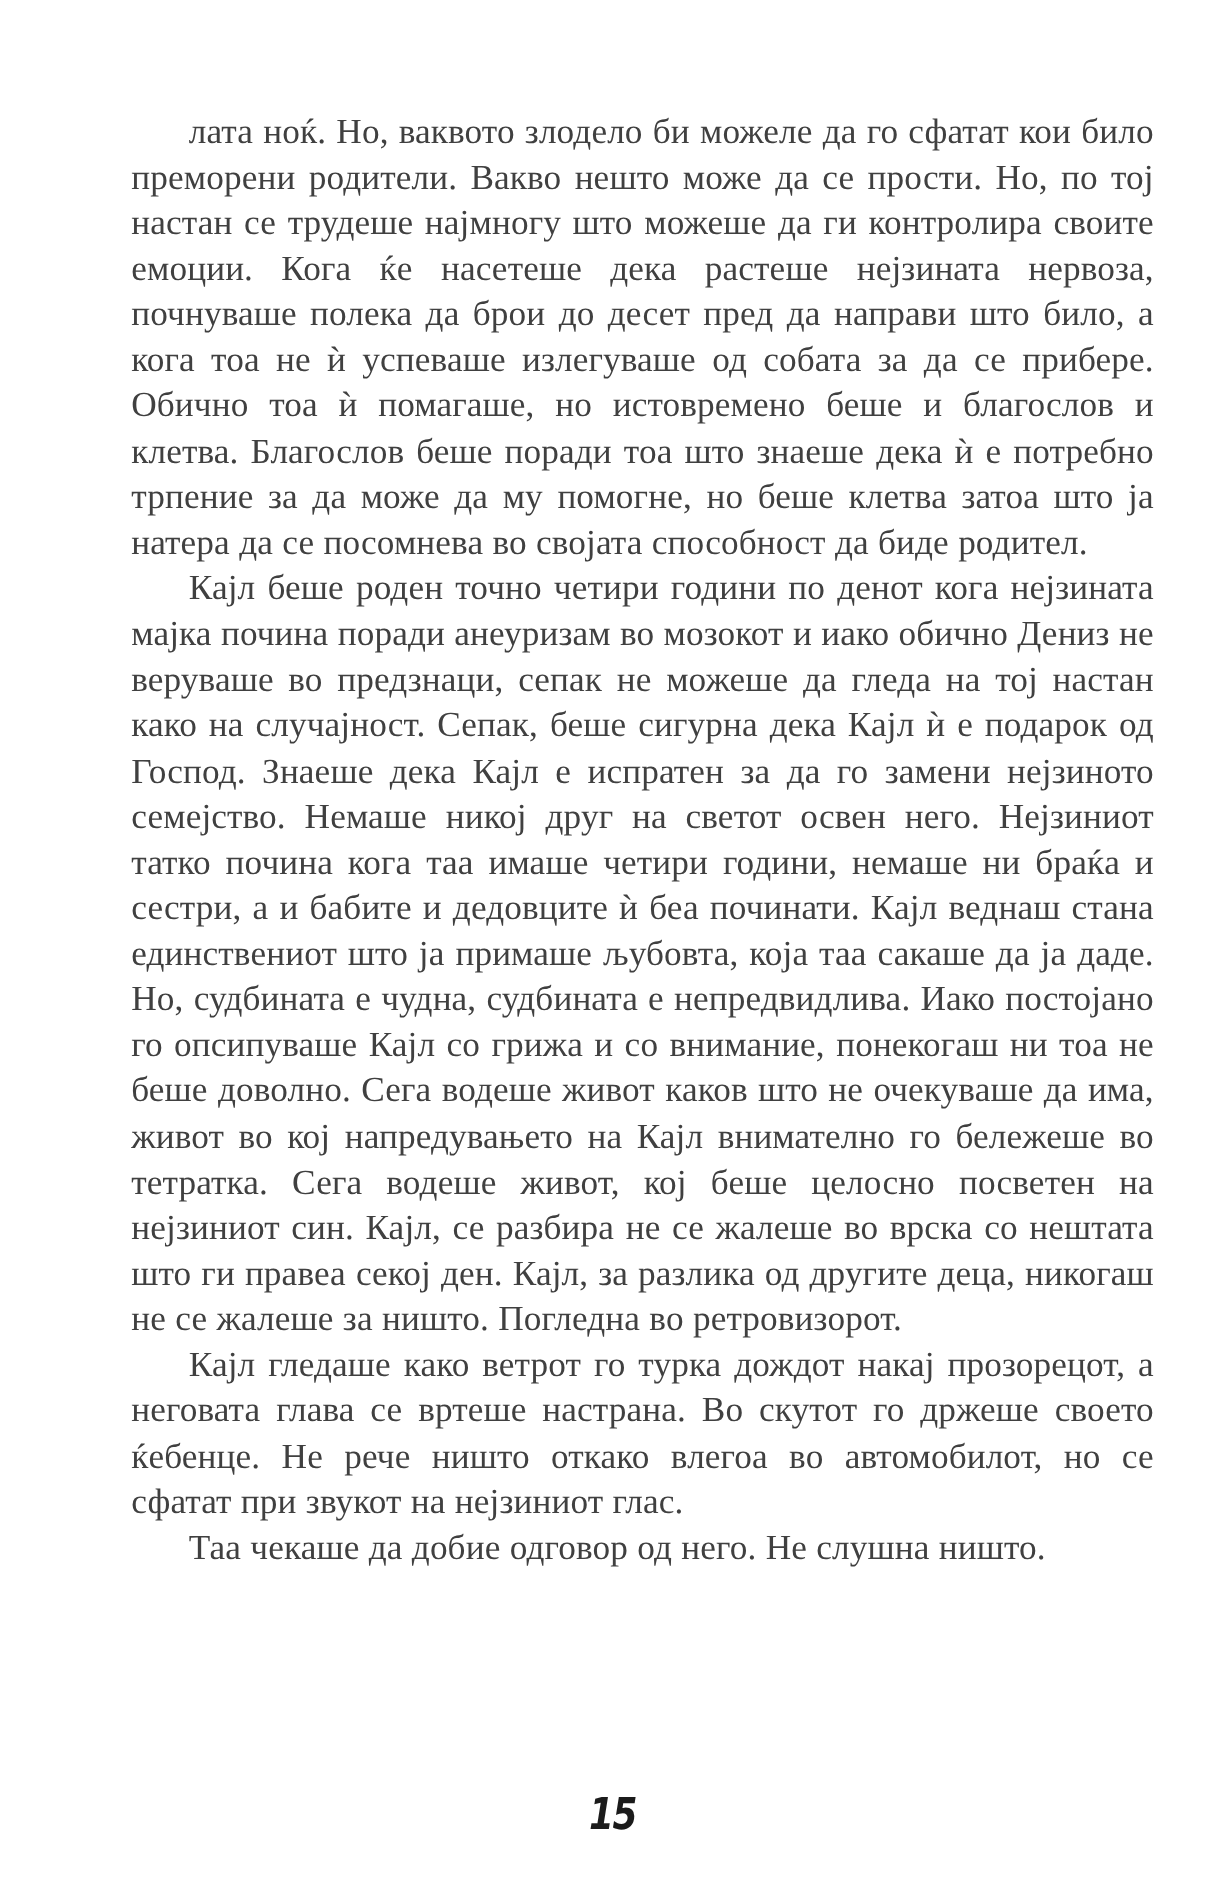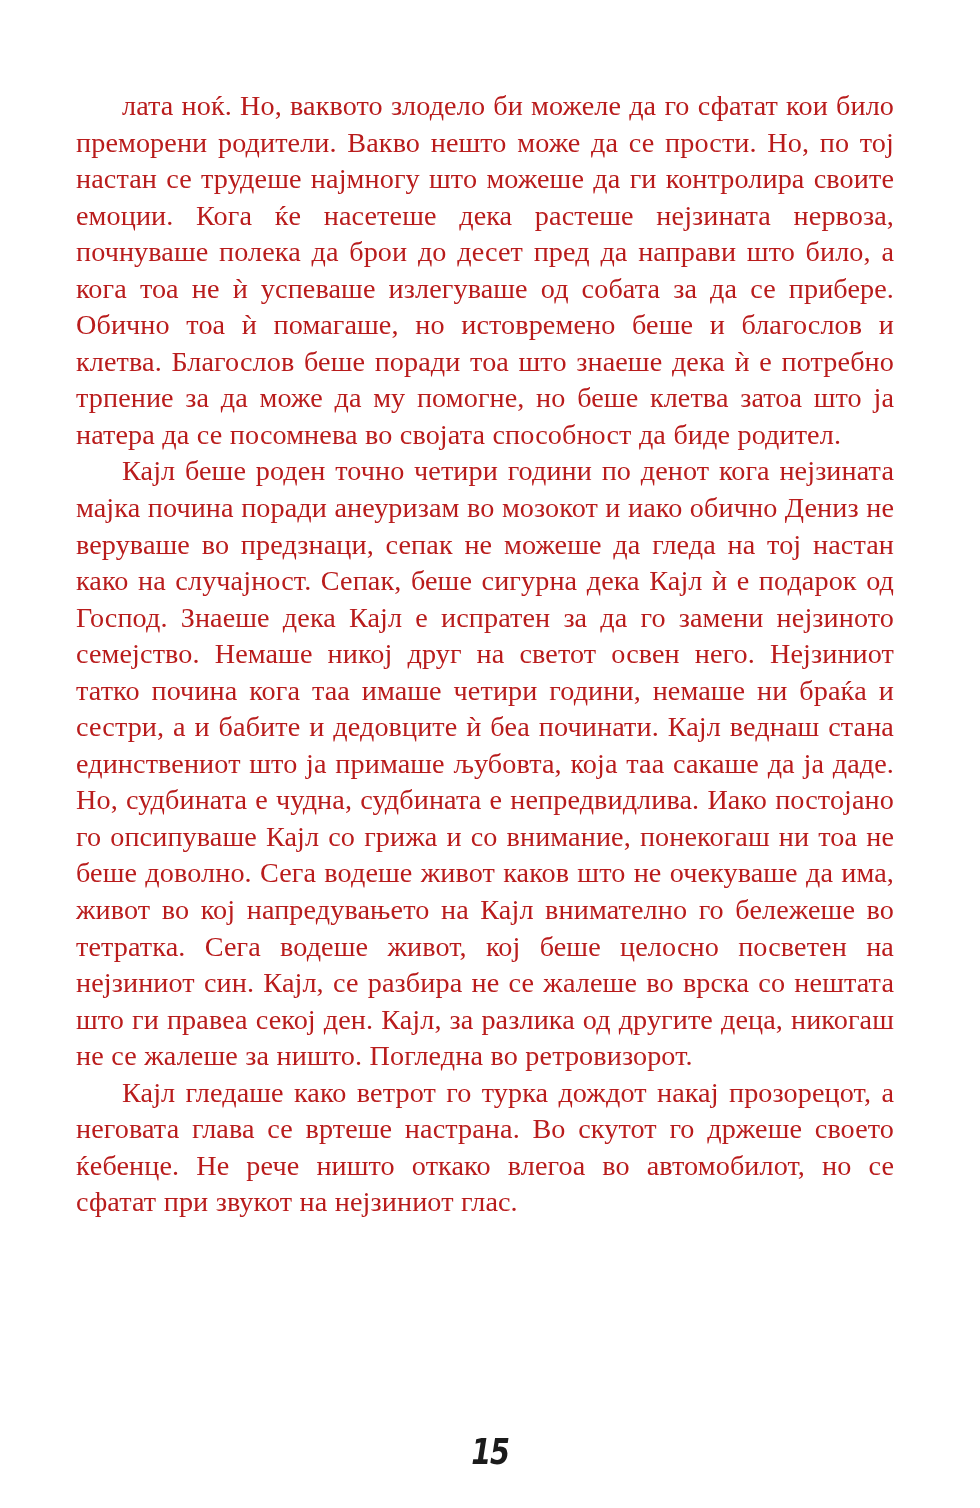--- a/index.html
+++ b/index.html
@@ -13,27 +13,27 @@
     position: relative;
     width: 980px;
     height: 1508px;
     background: #ffffff;
     overflow: hidden;
     box-sizing: border-box;
   }
 
   .text-block {
     position: absolute;
-    left: 76px;
+    left: 105px;
     top: 88px;
     width: 818px;
     font-family: "Liberation Serif", "DejaVu Serif", serif;
     font-size: 28.2px;
     line-height: 36.55px;
-    color: #b91c1c;
+    color: #404040;
     text-align: justify;
     text-justify: inter-word;
     -webkit-hyphens: manual;
     hyphens: manual;
     word-spacing: 0.01em;
     letter-spacing: 0.1px;
   }
 
   .para {
     margin: 0;
@@ -64,18 +64,19 @@
 
   <div class="text-block">
 
     <p class="para">лата ноќ. Но, ваквото злоде­ло би можеле да го сфатат кои било преморени родители. Вакво нешто може да се прости. Но, по тој настан се трудеше најмногу што можеше да ги контролира своите емоции. Кога ќе насетеше дека растеше нејзината нервоза, почнуваше полека да брои до десет пред да направи што било, а кога тоа не ѝ успеваше излегуваше од собата за да се прибере. Обично тоа ѝ помагаше, но истовремено беше и благослов и клетва. Благослов беше поради тоа што знаеше дека ѝ е потребно трпение за да може да му помогне, но беше клетва затоа што ја натера да се посомнева во својата способност да биде родител.</p>
 
     <p class="para">Кајл беше роден точно четири години по денот кога нејзината мајка почина поради анеуризам во мозокот и иако обично Дениз не веруваше во предзнаци, сепак не можеше да гледа на тој настан како на случајност. Сепак, беше сигурна дека Кајл ѝ е подарок од Господ. Знаеше дека Кајл е испратен за да го замени нејзиното семејство. Немаше никој друг на светот освен него. Нејзиниот татко почина кога таа имаше четири години, немаше ни браќа и сестри, а и бабите и дедовците ѝ беа починати. Кајл веднаш стана единствениот што ја примаше љубовта, која таа сакаше да ја даде. Но, судбината е чудна, судбината е непредвидлива. Иако постојано го опсипуваше Кајл со грижа и со внимание, понекогаш ни тоа не беше доволно. Сега водеше живот каков што не очекуваше да има, живот во кој напредувањето на Кајл внимателно го бележеше во тетратка. Сега водеше живот, кој беше целосно посветен на нејзиниот син. Кајл, се разбира не се жалеше во врска со нештата што ги правеа секој ден. Кајл, за разлика од другите деца, никогаш не се жалеше за ништо. Погледна во ретровизорот.</p>
 
 
     <p class="para">Кајл гледаше како ветрот го турка дождот накај прозорецот, а неговата глава се вртеше настрана. Во скутот го држеше своето ќебенце. Не рече ништо откако влегоа во автомобилот, но се сфатат при звукот на нејзиниот глас.</p>
 
+    <p class="para">Таа чекаше да добие одговор од него. Не слушна ништо.</p>
 
   </div>
 
   <div class="page-number">15</div>
 
 </div>
 
 </body></html>

